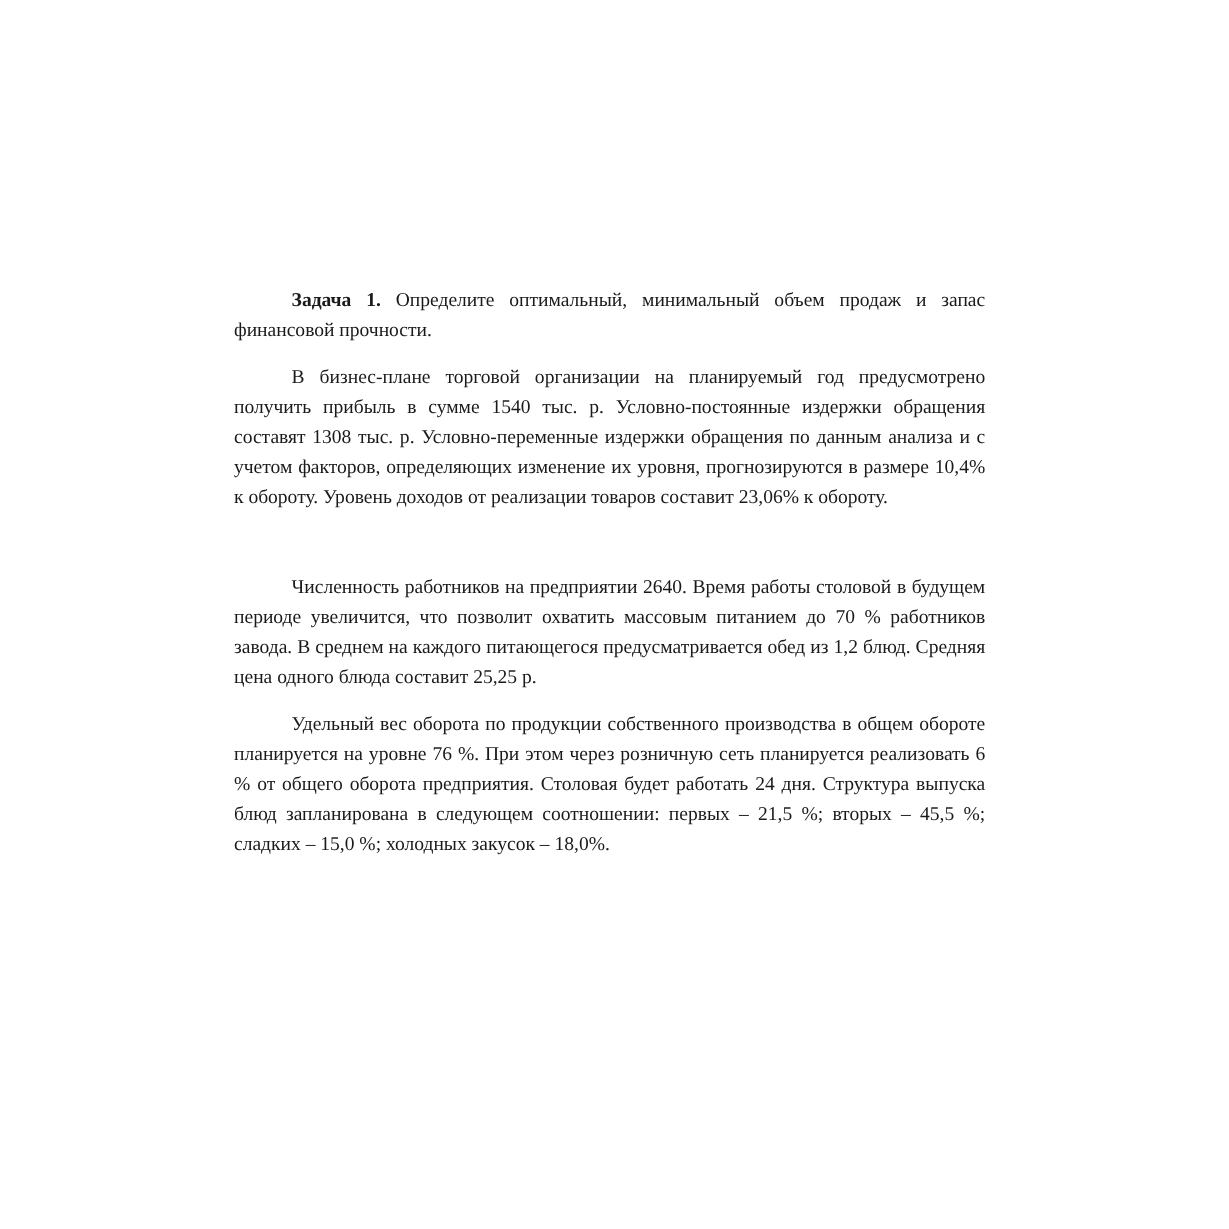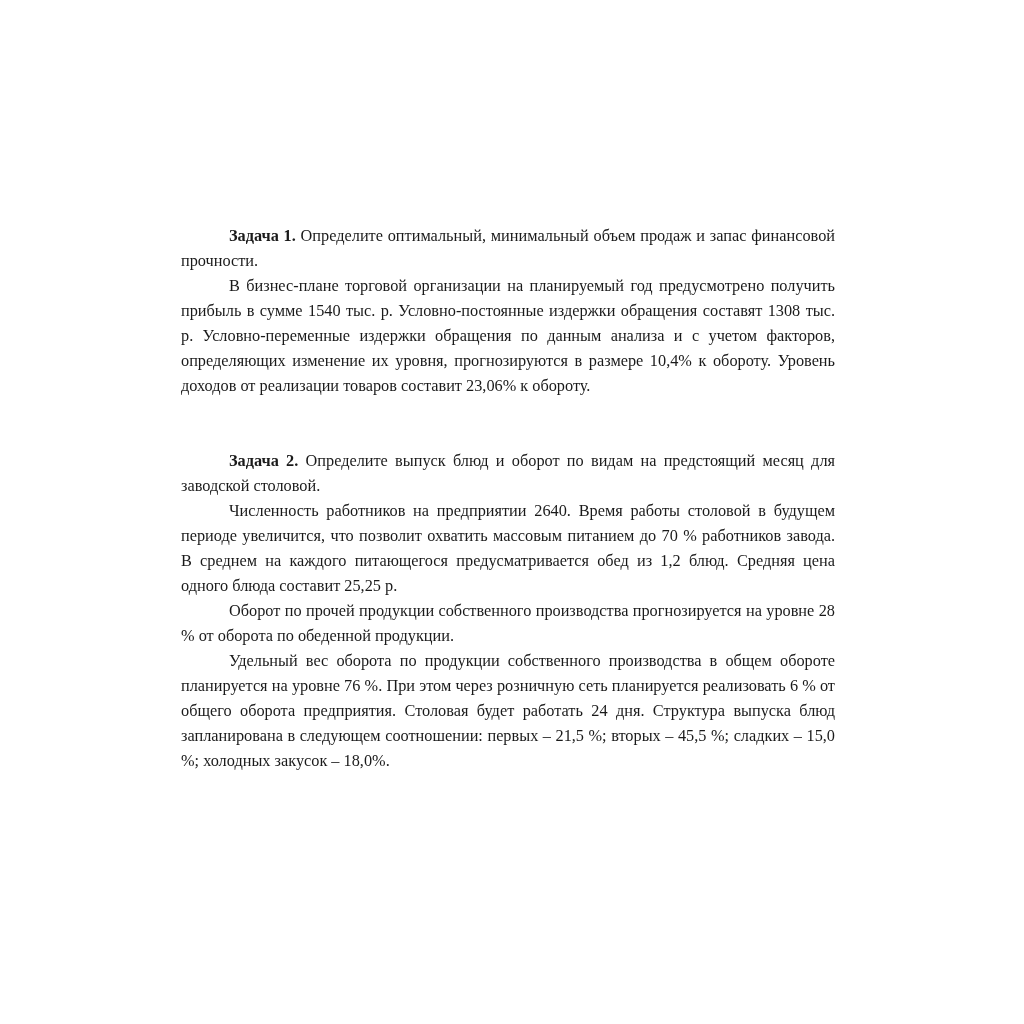--- a/index.html
+++ b/index.html
@@ -23,38 +23,36 @@
       line-height: 25px;
       color: #1a1a1a;
     }
     .task {
       margin: 0;
     }
     .task + .task {
       margin-top: 50px;
     }
     .para {
-      margin: 0;
+      margin: 14px;
       text-indent: 48px;
       text-align: justify;
     }
     .task-label {
       font-weight: bold;
     }
   </style>
 </head>
 <body>
 
 <div class="page">
 
   <section class="task">
     <p class="para"><span class="task-label">Задача 1.</span><span> Определите оптимальный, минимальный объем продаж и запас финансовой прочности.</span></p>
     <p class="para">В бизнес-плане торговой организации на планируемый год предусмотрено получить прибыль в сумме 1540 тыс. р. Условно-постоянные издержки обращения составят 1308 тыс. р. Условно-переменные издержки обращения по данным анализа и с учетом факторов, определяющих изменение их уровня, прогнозируются в размере 10,4% к обороту. Уровень доходов от реализации товаров составит 23,06% к обороту.</p>
   </section>
 
   <section class="task">
-    <p class="para"><span class="task-label">Задача 2.</span><span> Определите выпуск блюд и оборот по видам на предстоящий месяц для заводской столовой.</span></p>
     <p class="para">Численность работников на предприятии 2640. Время работы столовой в будущем периоде увеличится, что позволит охватить массовым питанием до 70 % работников завода. В среднем на каждого питающегося предусматривается обед из 1,2 блюд. Средняя цена одного блюда составит 25,25 р.</p>
-    <p class="para">Оборот по прочей продукции собственного производства прогнозируется на уровне 28 % от оборота по обеденной продукции.</p>
     <p class="para">Удельный вес оборота по продукции собственного производства в общем обороте планируется на уровне 76 %. При этом через розничную сеть планируется реализовать 6 % от общего оборота предприятия. Столовая будет работать 24 дня. Структура выпуска блюд запланирована в следующем соотношении: первых – 21,5 %; вторых – 45,5 %; сладких – 15,0 %; холодных закусок – 18,0%.</p>
   </section>
 
 </div>
 
 </body></html>

